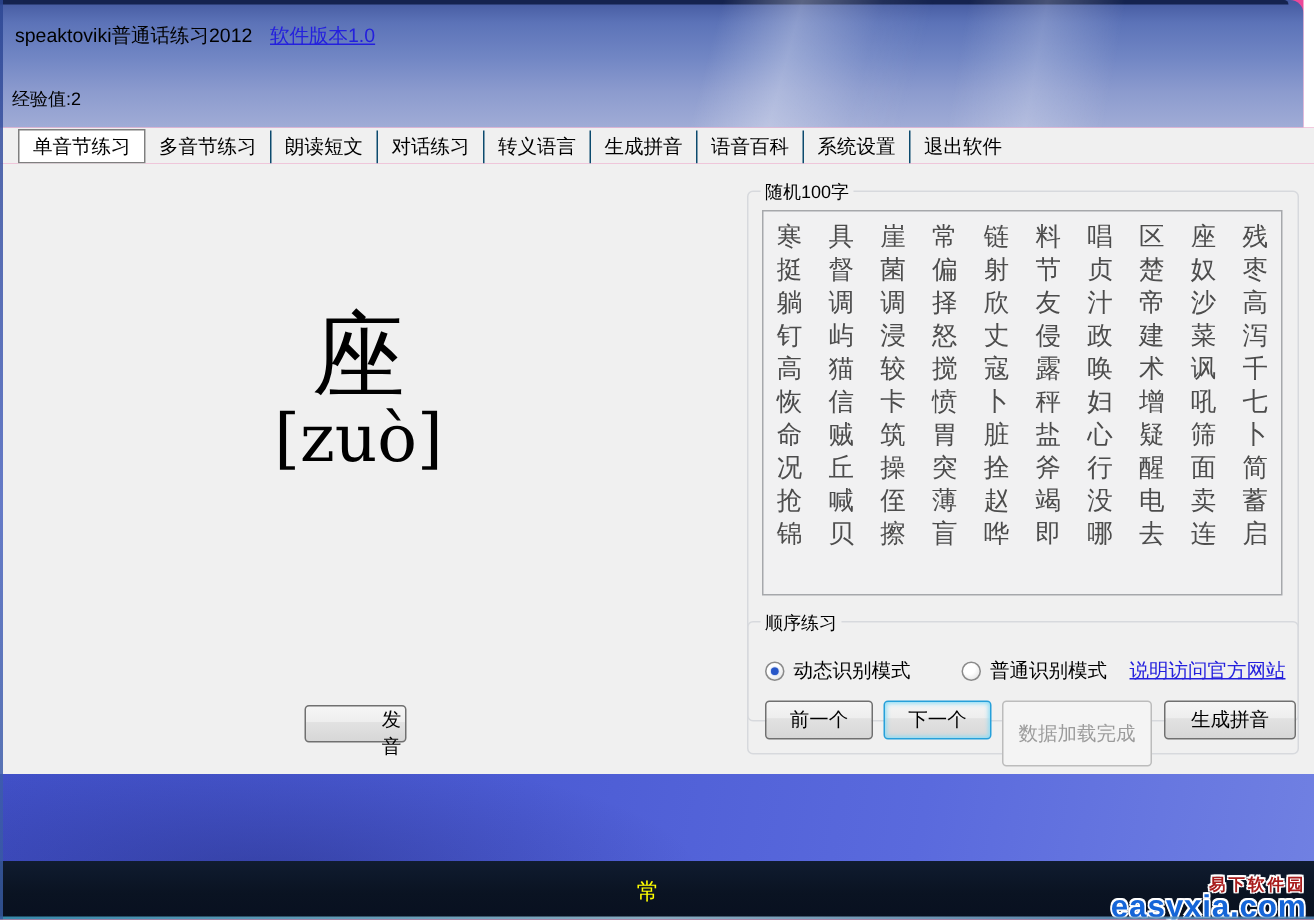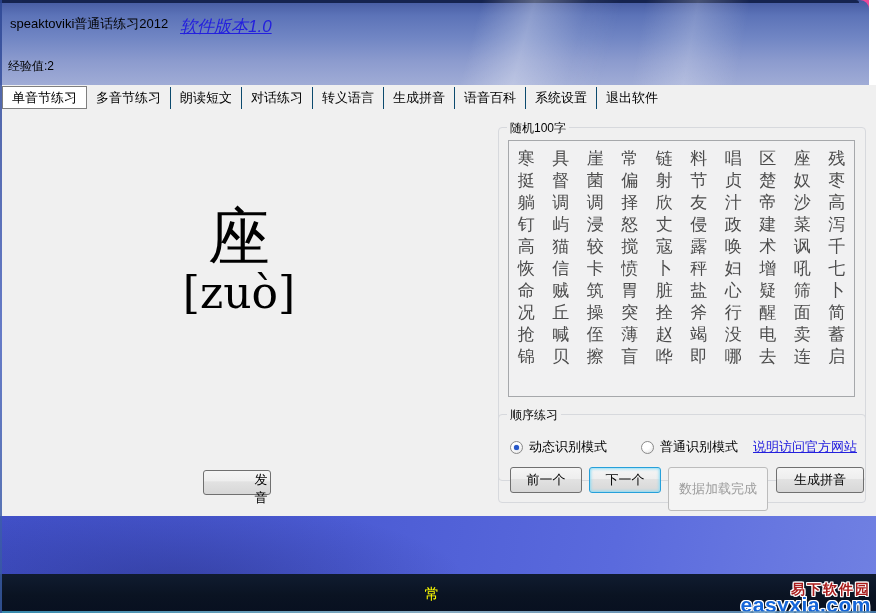--- a/index.html
+++ b/index.html
@@ -22,28 +22,28 @@
     content:''; position:absolute; inset:0; border-top-right-radius:9px;
     background:
       linear-gradient(105deg, rgba(255,255,255,0) 54%, rgba(255,255,255,0.30) 60%, rgba(255,255,255,0.06) 66%, rgba(255,255,255,0) 70%),
       linear-gradient(100deg, rgba(255,255,255,0) 73%, rgba(255,255,255,0.22) 79%, rgba(255,255,255,0) 85%);
     pointer-events:none;
   }
   .corner-white { position:absolute; right:0; top:0; width:7px; height:85px; background:#ffffff; }
   .left-edge { position:absolute; left:0; top:0; width:2px; height:613px;
     background:linear-gradient(180deg,#2c4692,#4d66c0 55%,#35589e); opacity:.85; z-index:9; }
   .app-title { position:absolute; left:10px; top:15px; font-size:13px; color:#000; z-index:2; }
-  .version-link { position:absolute; left:180px; top:15px; font-size:17px; color:#2420dd;
-    text-decoration:underline; cursor:pointer; z-index:2;font-style:italic; }
+  .version-link { position:absolute; left:180px; top:15px; font-size:13px; color:#2420dd;
+    text-decoration:underline; cursor:pointer; z-index:2; }
   .experience { position:absolute; left:8px; top:58px; font-size:12px; color:#000; z-index:2; }
 
   
   .tabbar {
     position:absolute; left:0; top:85px; width:876px; height:24px; background:#f0f0f0;
-    display:flex; align-items:flex-end; padding-left:2px;
+    display:flex; align-items:flex-end; padding-left:12px;
   }
   .tab {
     height:22px; line-height:22px; padding:0 9px; font-size:13px; color:#000;
     white-space:nowrap; cursor:pointer; background:transparent;
   }
   .tab + .tab { border-left:1px solid #0c4a6e; }
   .tab.active {
     background:#ffffff; border:1px solid #7f7f7f; height:23px; line-height:21px;
     box-shadow:inset 0 1px 0 #ffffff;
   }
@@ -102,21 +102,21 @@
   .band::after { content:''; position:absolute; inset:0;
     background:radial-gradient(ellipse 420px 120px at 20% 120%, rgba(20,25,90,0.35), rgba(0,0,0,0) 70%); }
   .footer { position:absolute; left:0; top:574px; width:876px; height:39px;
     background:linear-gradient(180deg,#101c30 0%,#0a1322 55%,#081020 100%); }
   .footer-char { position:absolute; left:0; top:11px; width:864px; text-align:center;
     color:#ffff00; font-size:15px; font-family:"DejaVu Serif","Liberation Serif",serif; }
   .watermark { position:absolute; right:5px; bottom:1px; text-align:right;
     font-weight:bold; line-height:15px; white-space:nowrap; }
   .wm-outline { text-shadow:-1px -1px 0 #fff,1px -1px 0 #fff,-1px 1px 0 #fff,1px 1px 0 #fff,
     0 -1px 0 #fff,0 1px 0 #fff,-1px 0 0 #fff,1px 0 0 #fff; }
-  .wm-top { font-size:14px; color:#a81d1d; letter-spacing:2px; font-family:"DejaVu Serif","Liberation Serif",serif; }
+  .wm-top { font-size:11px; color:#a81d1d; letter-spacing:2px; font-family:"DejaVu Serif","Liberation Serif",serif; }
   .wm-bottom { font-size:21px; color:#1565d8; letter-spacing:0.5px; }
   .bottom-edge { position:absolute; left:0; bottom:0; width:876px; height:2px;
     background:linear-gradient(90deg,#3e9ec4,#9fc6dd 50%,#4e86b8); opacity:.85; }
 </style>
 </head>
 <body>
 
 <div class="app">
 
   <div class="header">

